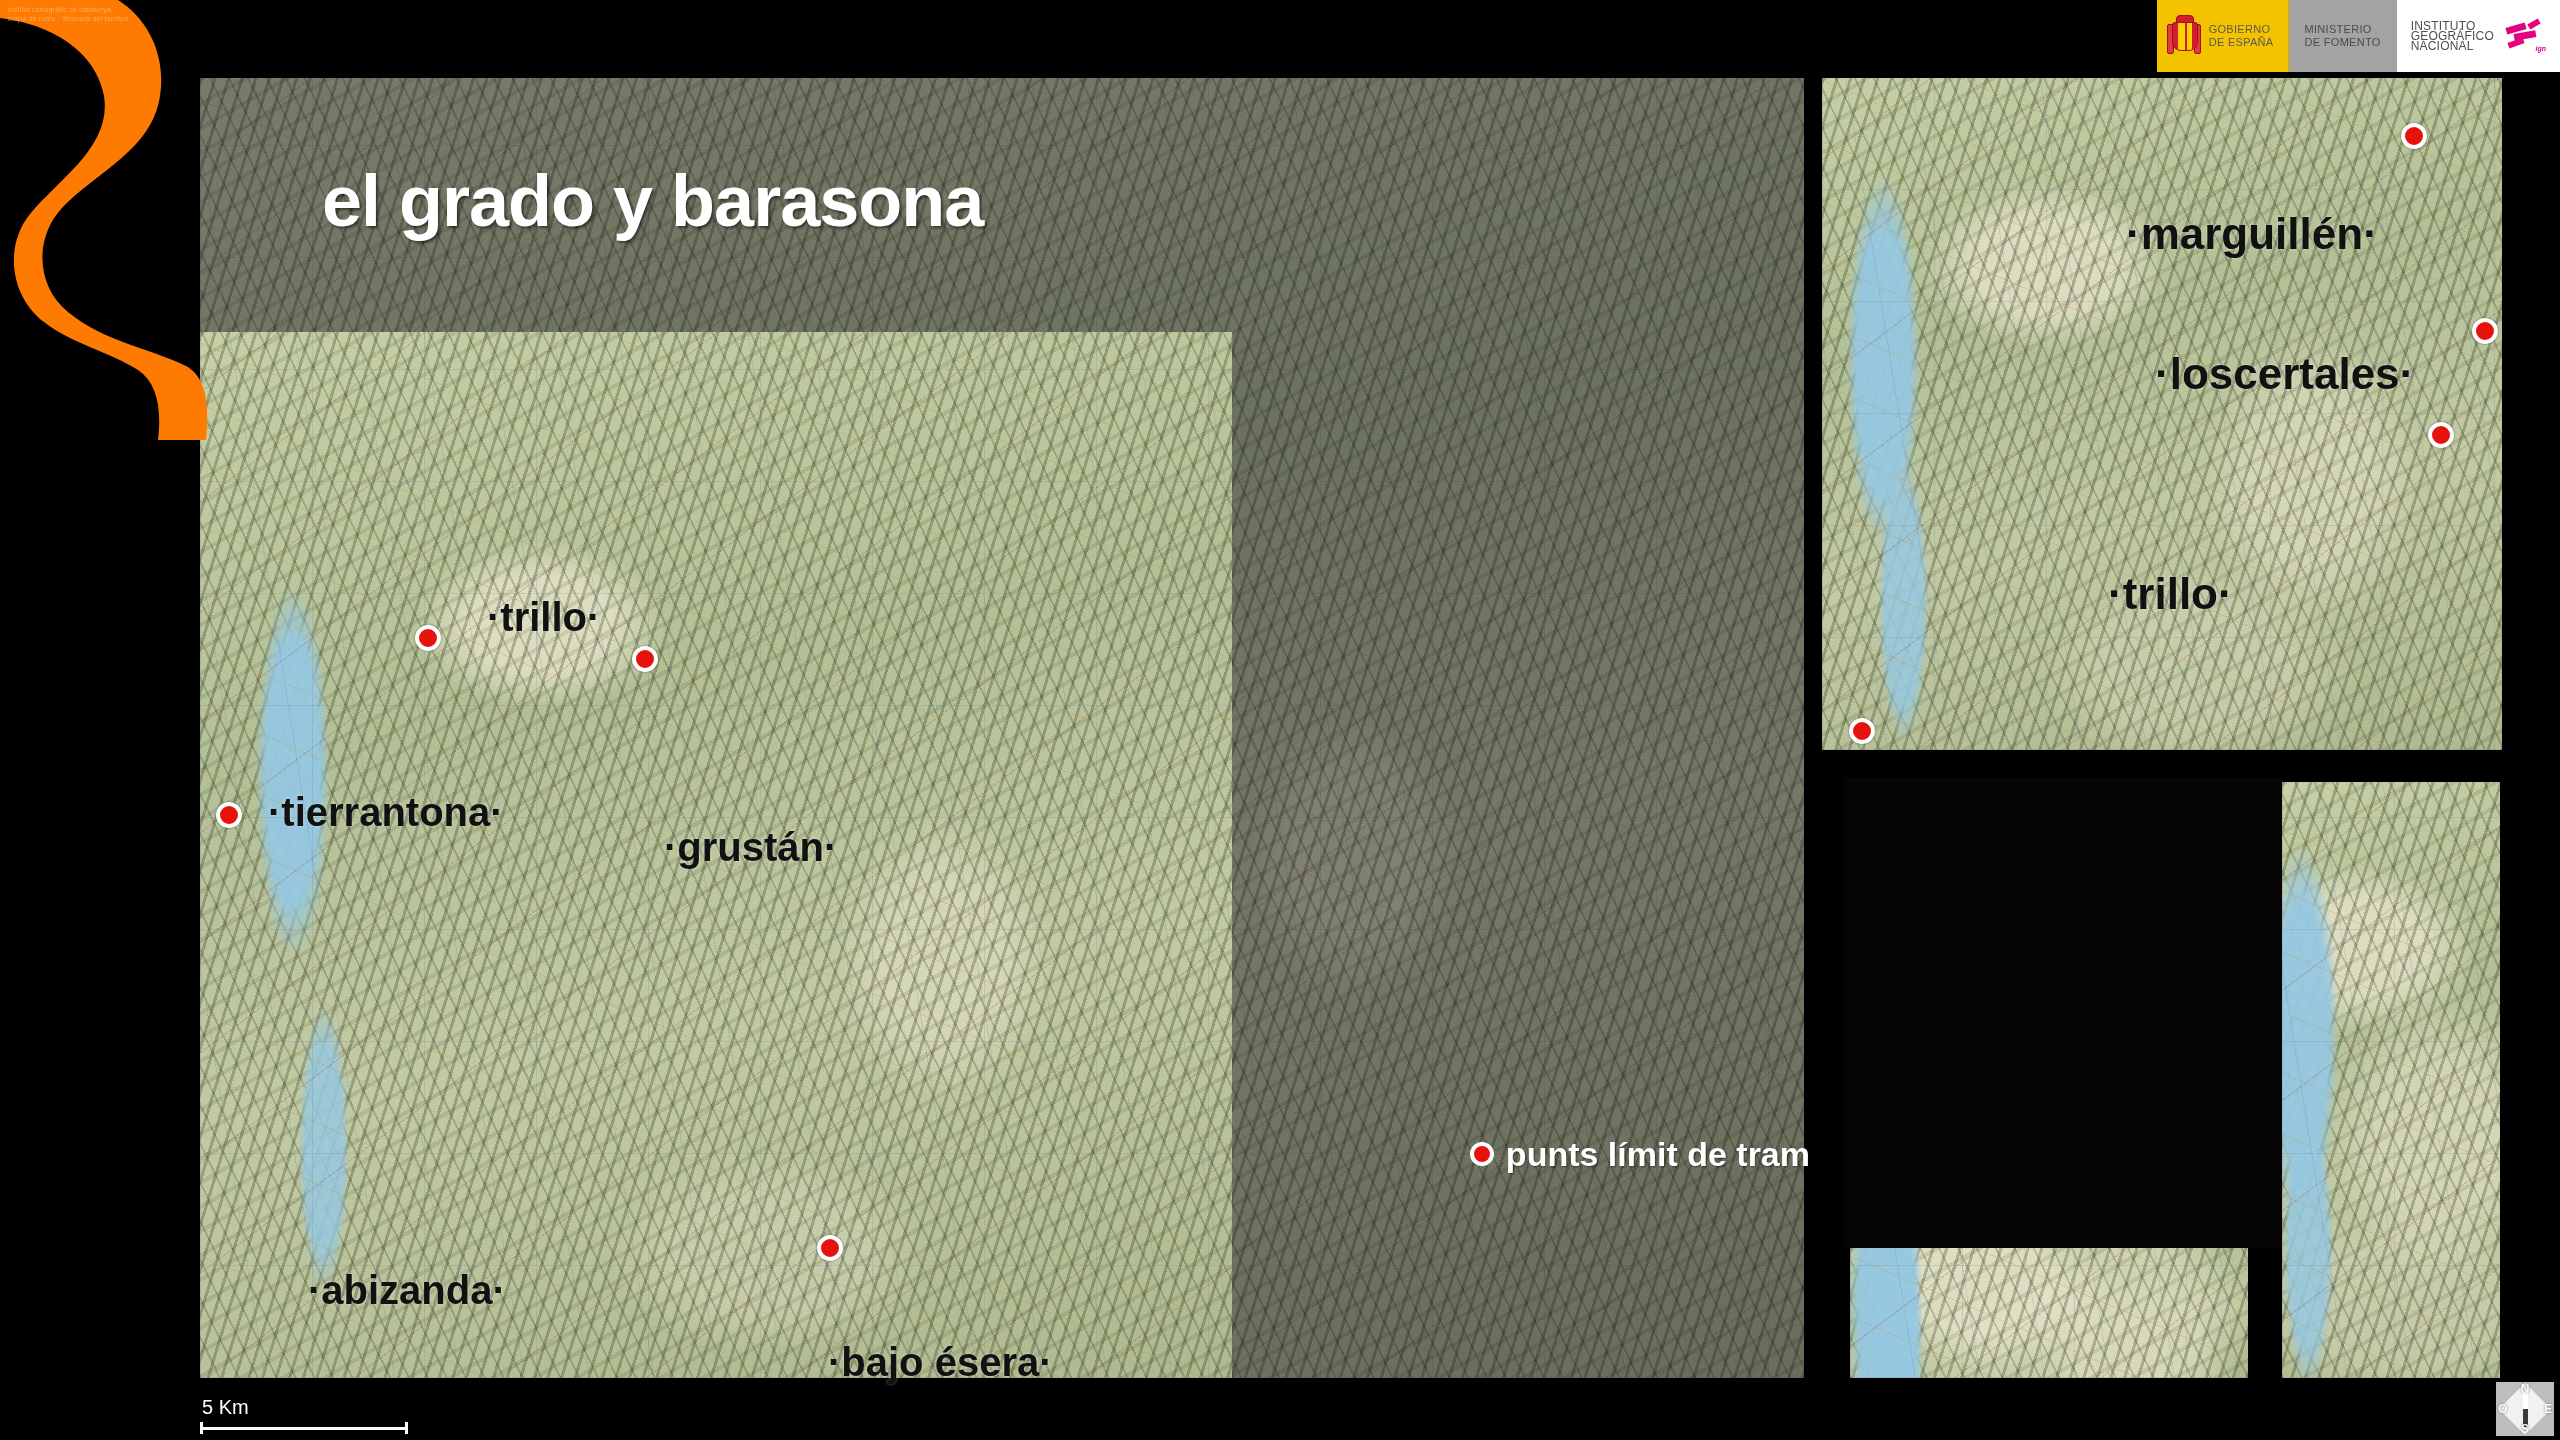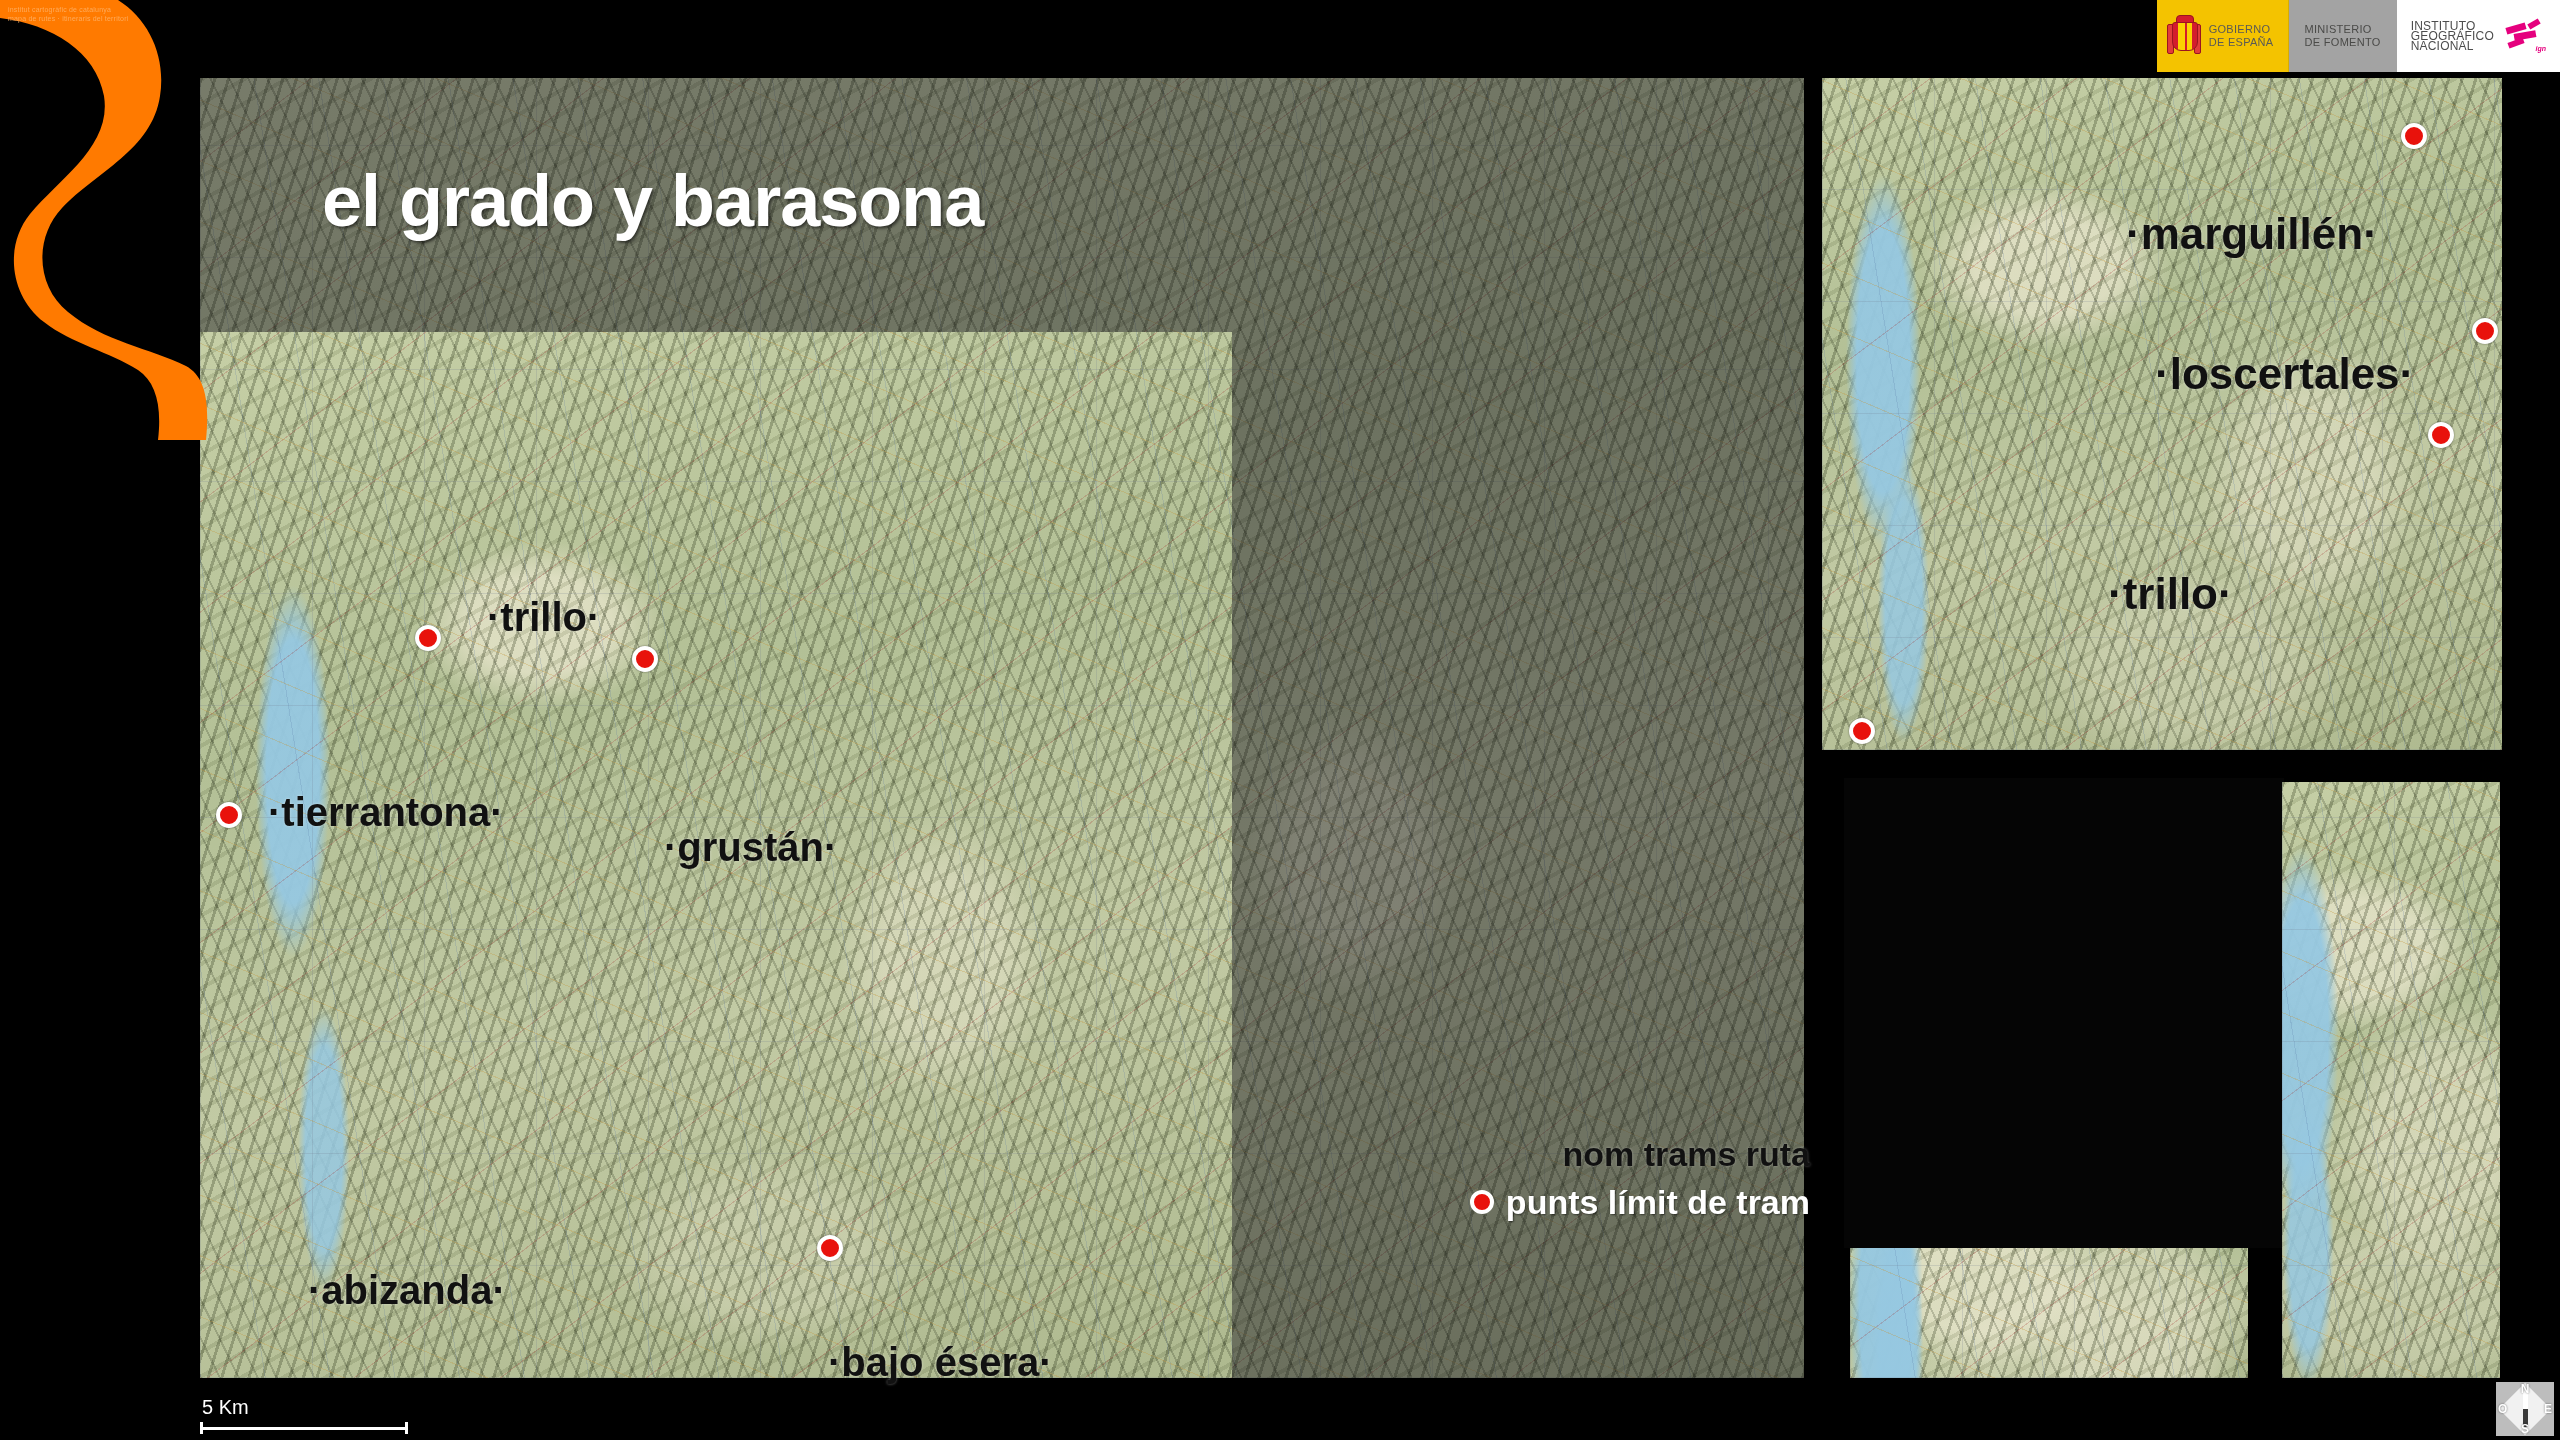--- a/index.html
+++ b/index.html
@@ -402,21 +402,20 @@
       <div class="place " style="left: 268px; top: 790px;">·tierrantona·</div>
       <div class="place " style="left: 664px; top: 825px;">·grustán·</div>
       <div class="place " style="left: 308px; top: 1268px;">·abizanda·</div>
       <div class="place " style="left: 828px; top: 1340px;">·bajo ésera·</div>
       <div class="place big" style="left: 2126px; top: 209px;">·marguillén·</div>
       <div class="place big" style="left: 2155px; top: 349px;">·loscertales·</div>
       <div class="place big" style="left: 2108px; top: 569px;">·trillo·</div>
     </div>
 
   <div id="legend-box">
-      <div class="leg-row leg-black">nom trams ruta</div>
       <div class="leg-row leg-white with-dot">
         <span class="leg-dot"></span>
         <span>punts límit de tram</span>
       </div>
     </div>
 
   <div id="scalebar">
     <div id="scale-label">5 Km</div>
     <div id="scale-line">
       <div class="bar"></div>

